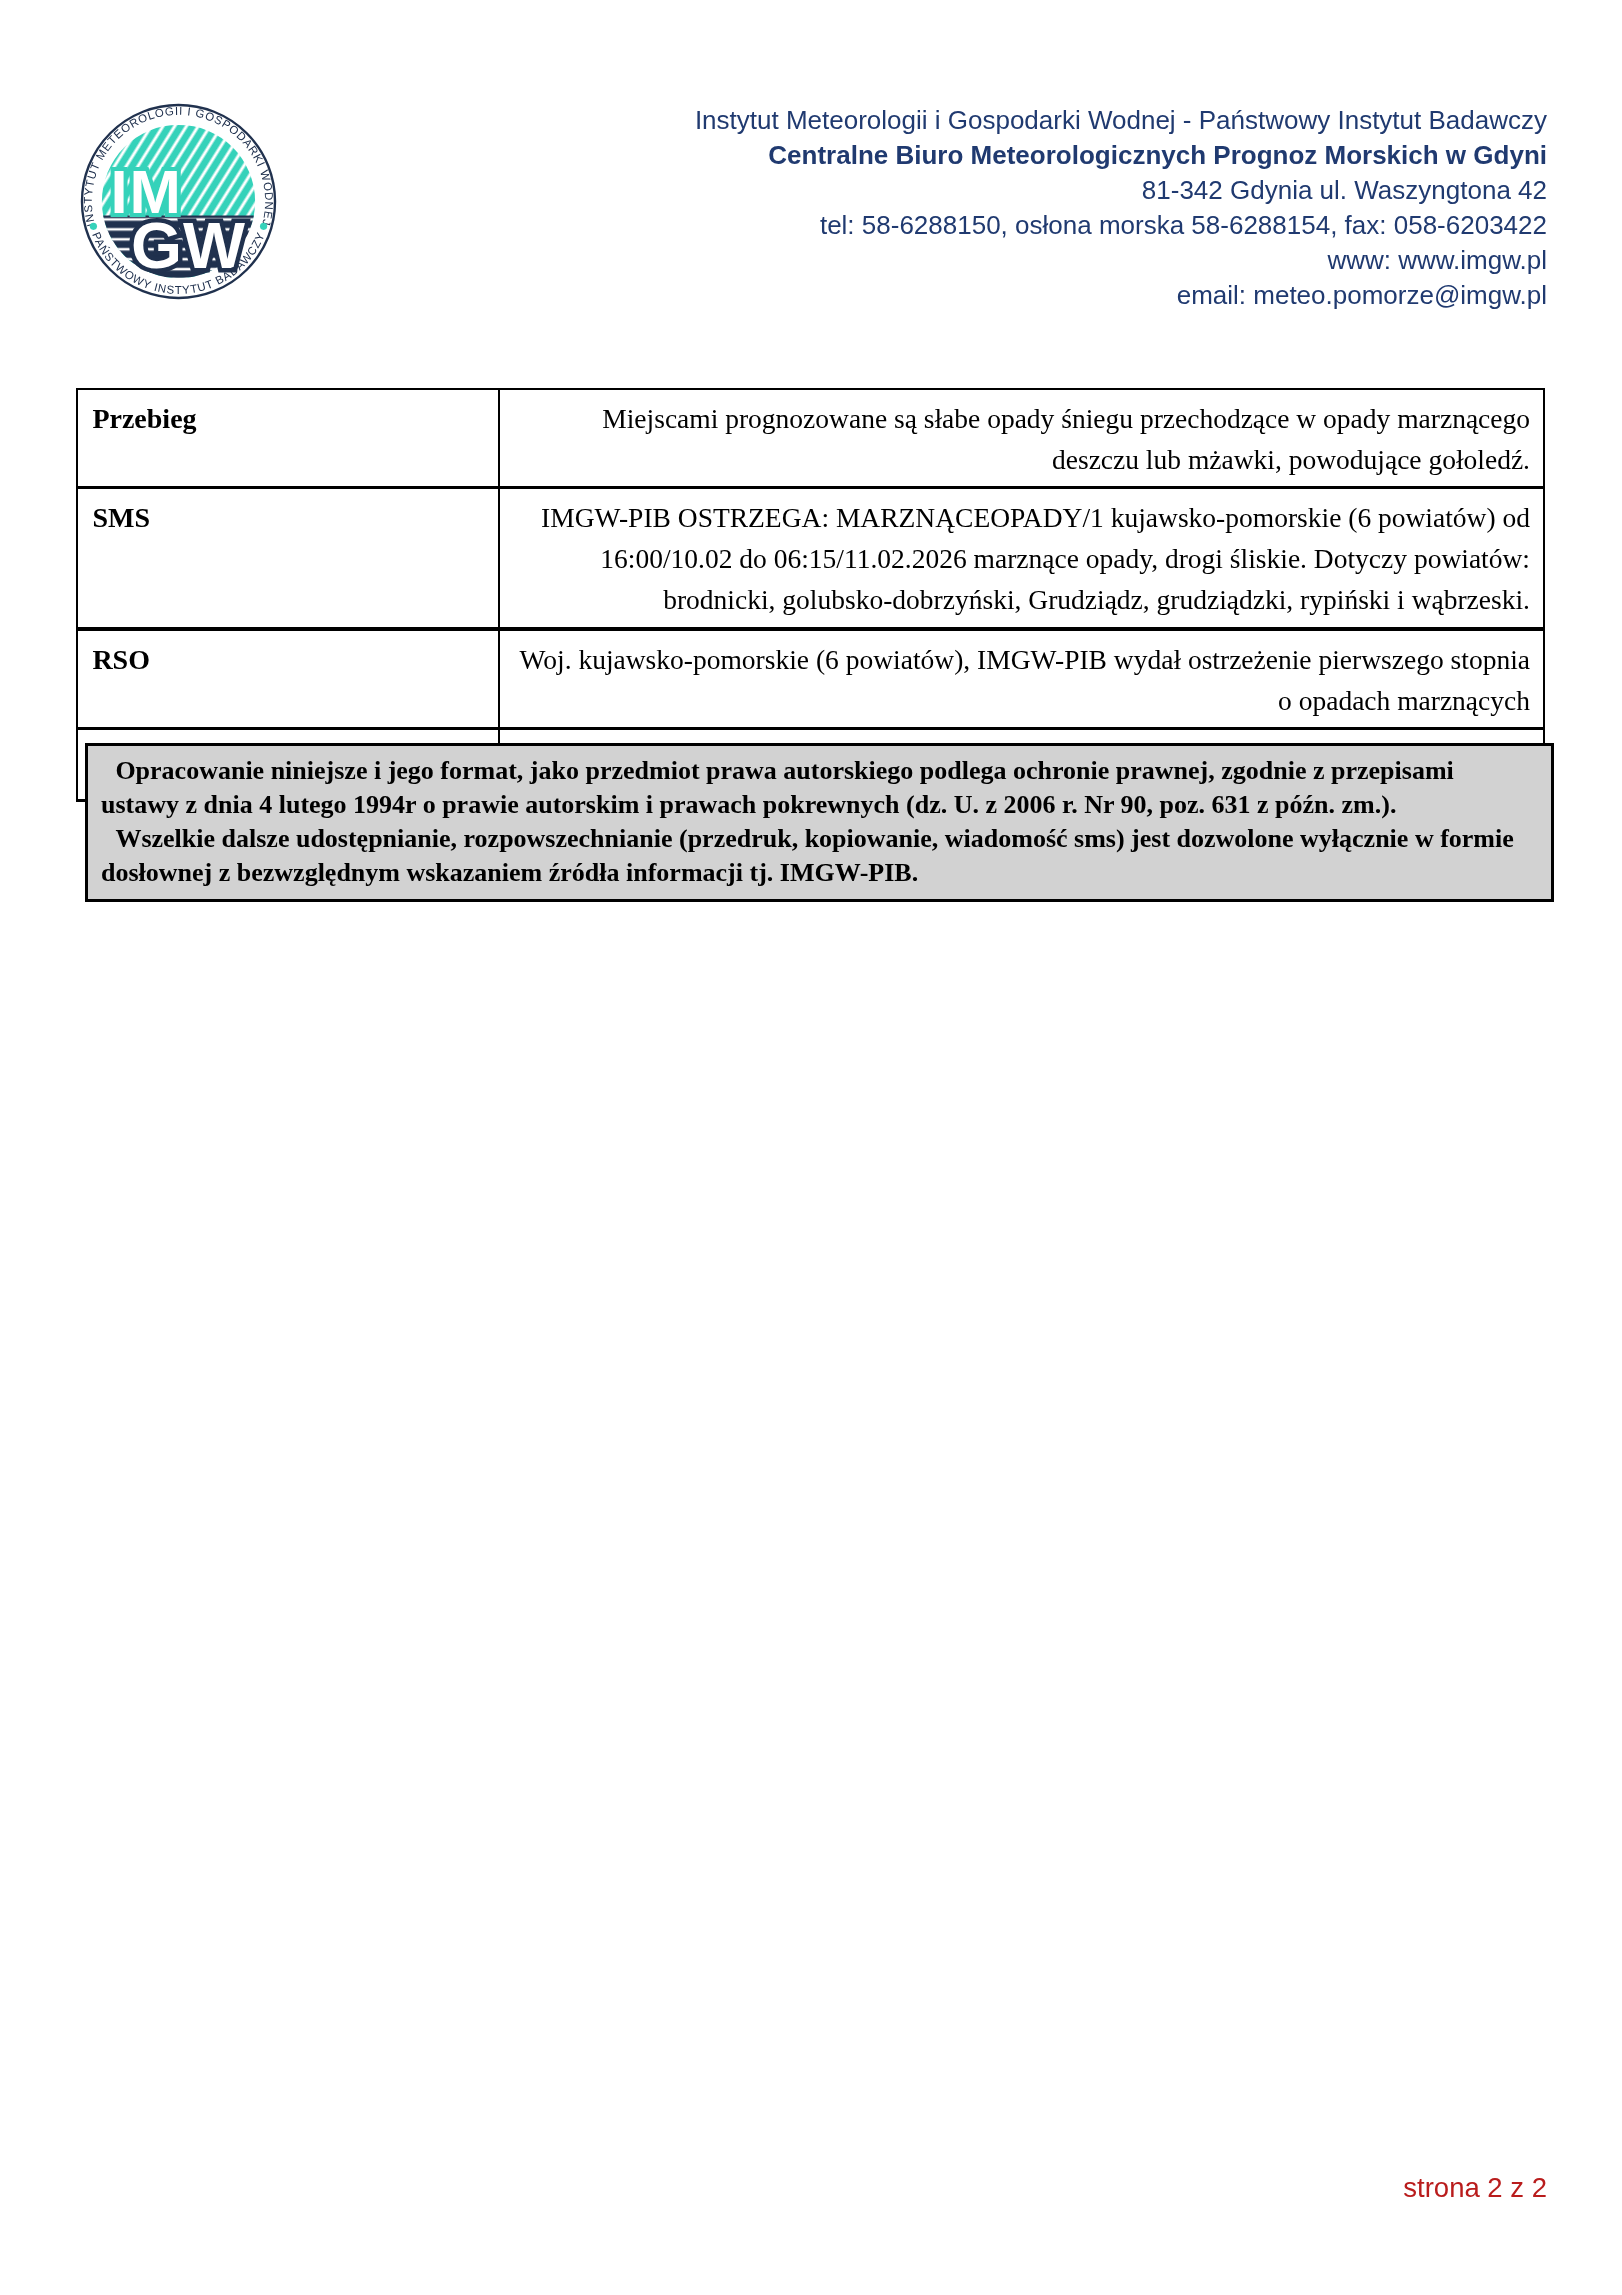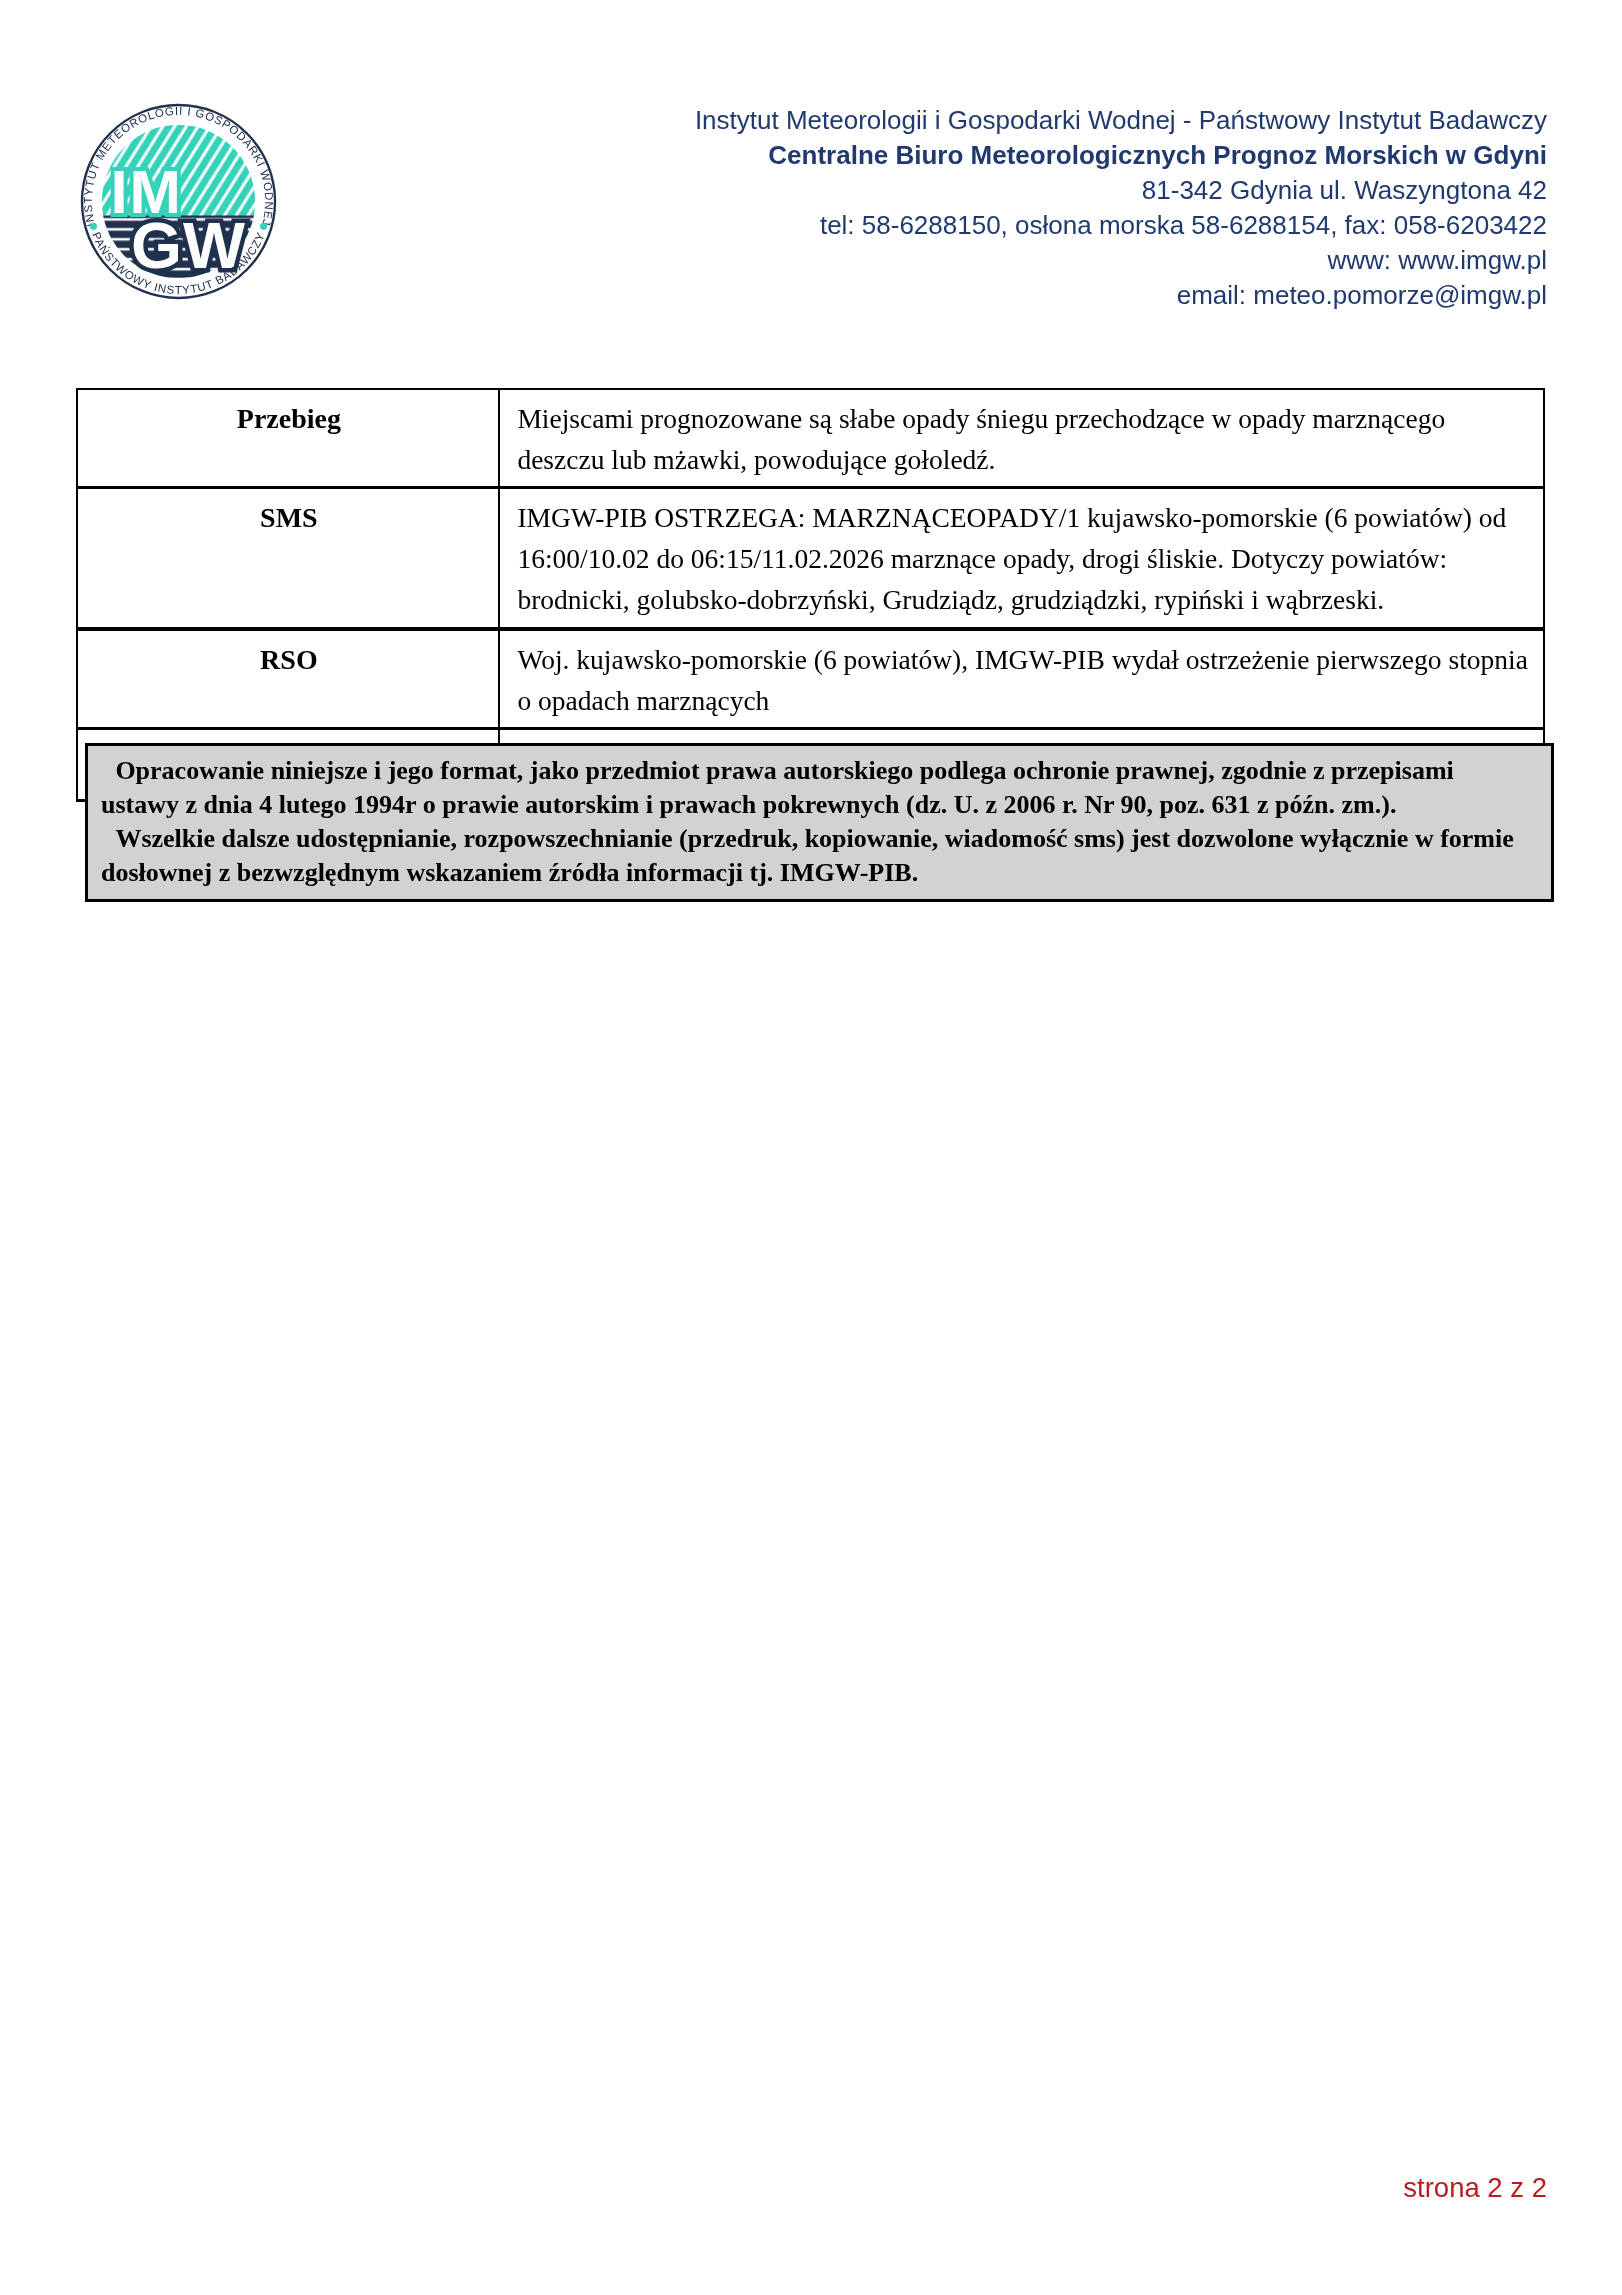--- a/index.html
+++ b/index.html
@@ -46,22 +46,22 @@
     border: 2px solid var(--table-border, #000);
     vertical-align: top;
     padding: 7.9px 13px 6.5px 14.4px;
     overflow: hidden;
   }
   table.warning td.label-cell {
     width: 393px;
     font-weight: bold;
     font-size: 28px;
   }
-  table.warning td.content-cell { padding-left: 17px; }
-  table.warning td:first-child { border-left-width: 2.6px; text-align: center; }
+  table.warning td.content-cell { padding-left: 17px; text-align: right; }
+  table.warning td:first-child { border-left-width: 2.6px; }
   table.warning td:last-child  { border-right-width: 2.6px; }
   table.warning tr:nth-child(1) td { border-top-width: 2.6px; border-bottom-width: 3.3px; height: 82px; }
   table.warning tr:nth-child(2) td { border-bottom-width: 4.6px; height: 122px; }
   table.warning tr:nth-child(3) td { border-bottom-width: 3.9px; height: 82px; }
   table.warning tr:nth-child(4) td { border-bottom-width: 3.9px; height: 54px; }
 
   
   .copyright-block {
     position: absolute;
     left: 85px; top: 743px;

